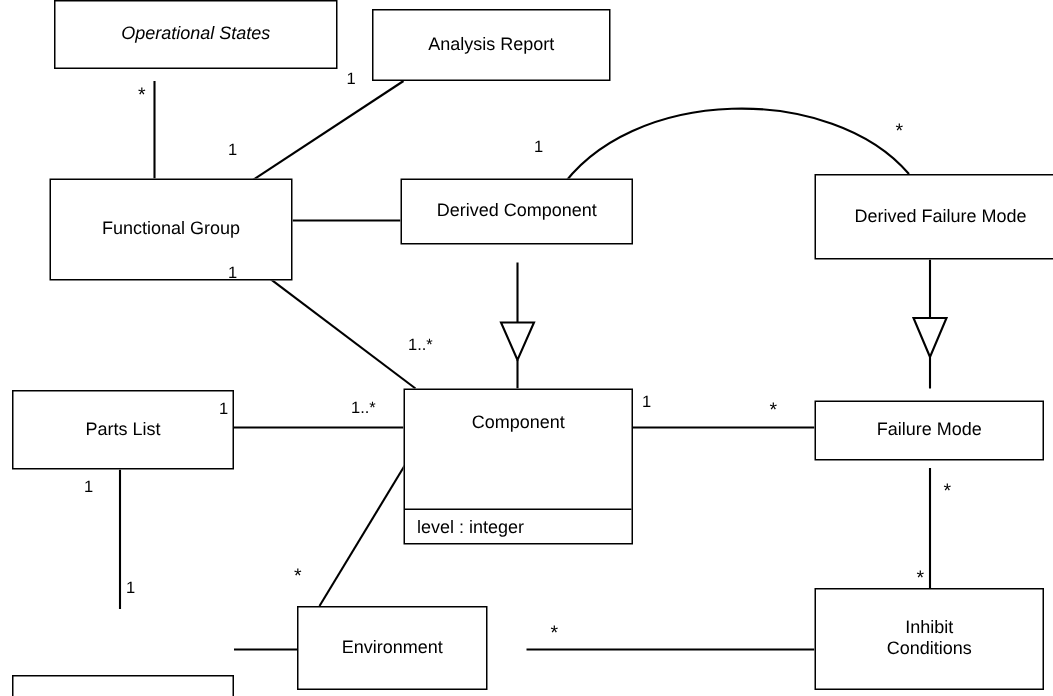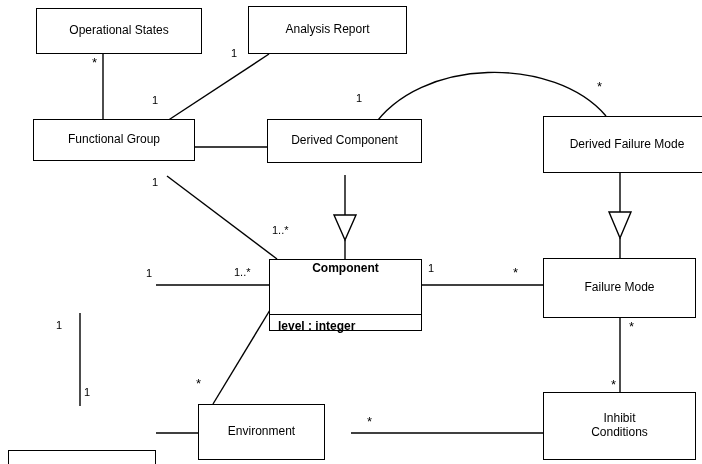--- a/index.html
+++ b/index.html
@@ -107,47 +107,50 @@
       <line x1="80" y1="313" x2="80" y2="406"></line>
 
       <line x1="156" y1="433" x2="198" y2="433"></line>
 
       <line x1="213" y1="404" x2="270" y2="310"></line>
 
       <line x1="351" y1="433" x2="543" y2="433"></line>
     </g>
   </svg>
 
-  <div class="box" style="left:36px; top:8px; width:166px; height:46px;">
+  <div class="box" style="left:36px; top:0; width:189px; height:46px;font-style:italic;">
     <div class="title">Operational States</div>
   </div>
 
   <div class="box" style="left:248px; top:6px; width:159px; height:48px;">
     <div class="title">Analysis Report</div>
   </div>
 
-  <div class="box" style="left:33px; top:119px; width:162px; height:42px;justify-content:center;">
+  <div class="box" style="left:33px; top:119px; width:162px; height:68px;justify-content:center;">
     <div class="title">Functional Group</div>
   </div>
 
   <div class="box" style="left:267px; top:119px; width:155px; height:44px;">
     <div class="title">Derived Component</div>
   </div>
 
   <div class="box" style="left:543px; top:116px; width:168px; height:57px;">
     <div class="title">Derived Failure Mode</div>
   </div>
 
+  <div class="box" style="left:8px; top:260px; width:148px; height:53px;">
+    <div class="title">Parts List</div>
+  </div>
 
-  <div class="box" style="left:269px; top:259px; width:153px; height:72px;font-weight:bold;">
+  <div class="box" style="left:269px; top:259px; width:153px; height:104px;">
     <div class="title">Component</div>
     <div class="compartment">level : integer</div>
   </div>
 
-  <div class="box" style="left:543px; top:258px; width:153px; height:60px;">
+  <div class="box" style="left:543px; top:267px; width:153px; height:40px;">
     <div class="title">Failure Mode</div>
   </div>
 
   <div class="box" style="left:8px; top:406px; width:148px; height:55px;margin-top:44px;">
     <div class="title">System</div>
   </div>
 
   <div class="box" style="left:198px; top:404px; width:127px; height:56px;">
     <div class="title">Environment</div>
   </div>

